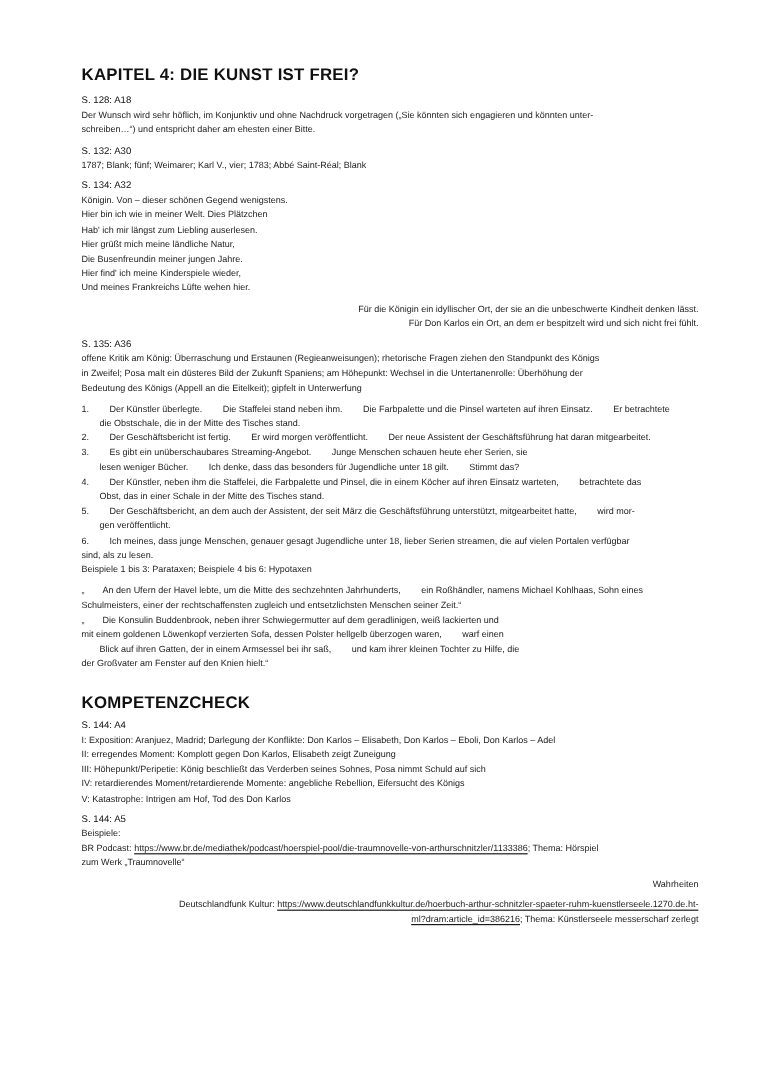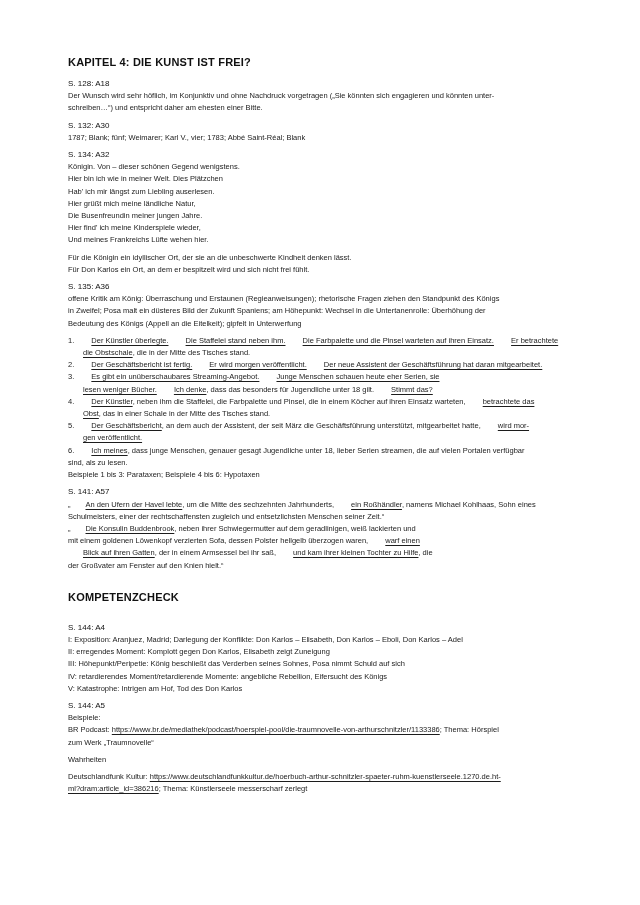--- a/index.html
+++ b/index.html
@@ -5,37 +5,36 @@
   html,body { margin:0; padding:0; }
   body {
     width:640px; height:905px;
     background:#ffffff;
     font-family:"Liberation Sans", sans-serif;
     color:#1c1c1c;
     overflow:hidden;
   }
   .page { padding:56px 58px 0 68px; }
   .chapter-title {
-    font-size:11px; font-weight:700; color:#111;
+    font-size:14px; font-weight:700; color:#111;
     line-height:13px; margin:0 0 9px 0; letter-spacing:.2px;
   }
-  .kc-title { margin-top:19px; margin-bottom:18px; }
+  .kc-title { margin-top:19px; margin-bottom:7px; }
   .section { margin-top:5px; }
   .sec-heading {
     font-size:8px; font-weight:400; color:#111;
     line-height:12.2px;
   }
   .para { margin:0; }
-  .para.spaced { margin-top:5px; }
+  .para.spaced { margin-top:5px;text-align:right; }
   .line {
     font-size:7.5px; line-height:12.2px;
     white-space:pre; color:#1c1c1c;
   }
   .u {
-    text-decoration:underline;
     text-underline-offset:1.5px;
     text-decoration-thickness:0.8px;
     padding-left:15px;
   }
   a.link {
     color:inherit;
     text-decoration:underline;
     text-underline-offset:1.5px;
     text-decoration-thickness:0.8px;
     cursor:pointer;
@@ -95,21 +94,20 @@
           <div class="line"><span>4. </span><span class="u">Der Künstler</span><span>, neben ihm die Staffelei, die Farbpalette und Pinsel, die in einem Köcher auf ihren Einsatz warteten, </span><span class="u">betrachtete das</span></div>
           <div class="line"><span class="u">Obst</span><span>, das in einer Schale in der Mitte des Tisches stand.</span></div>
           <div class="line"><span>5. </span><span class="u">Der Geschäftsbericht</span><span>, an dem auch der Assistent, der seit März die Geschäftsführung unterstützt, mitgearbeitet hatte, </span><span class="u">wird mor-</span></div>
           <div class="line"><span class="u">gen veröffentlicht.</span></div>
           <div class="line"><span>6. </span><span class="u">Ich meines</span><span>, dass junge Menschen, genauer gesagt Jugendliche unter 18, lieber Serien streamen, die auf vielen Portalen verfügbar</span></div>
           <div class="line"><span>sind, als zu lesen.</span></div>
           <div class="line"><span>Beispiele 1 bis 3: Parataxen; Beispiele 4 bis 6: Hypotaxen</span></div>
         </div>
       </div>
       <div class="section">
-        <div class="sec-heading">S. 141: A57</div>
         <div class="para">
           <div class="line"><span>„</span><span class="u">An den Ufern der Havel lebte</span><span>, um die Mitte des sechzehnten Jahrhunderts, </span><span class="u">ein Roßhändler</span><span>, namens Michael Kohlhaas, Sohn eines</span></div>
           <div class="line"><span>Schulmeisters, einer der rechtschaffensten zugleich und entsetzlichsten Menschen seiner Zeit.“</span></div>
         </div>
         <div class="para">
           <div class="line"><span>„</span><span class="u">Die Konsulin Buddenbrook</span><span>, neben ihrer Schwiegermutter auf dem geradlinigen, weiß lackierten und</span></div>
           <div class="line"><span>mit einem goldenen Löwenkopf verzierten Sofa, dessen Polster hellgelb überzogen waren, </span><span class="u">warf einen</span></div>
           <div class="line"><span class="u">Blick auf ihren Gatten</span><span>, der in einem Armsessel bei ihr saß, </span><span class="u">und kam ihrer kleinen Tochter zu Hilfe</span><span>, die</span></div>
           <div class="line"><span>der Großvater am Fenster auf den Knien hielt.“</span></div>
         </div>

